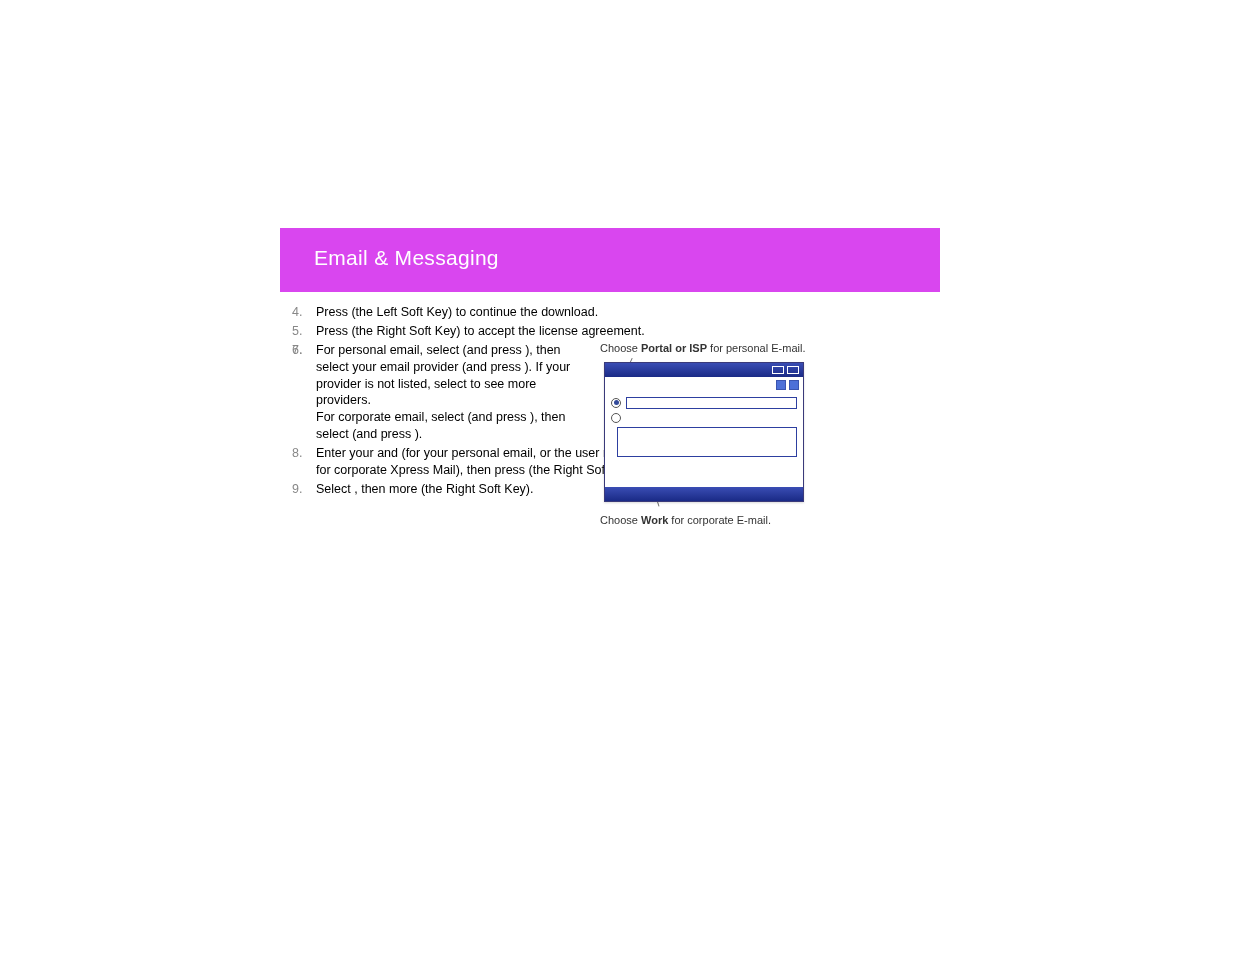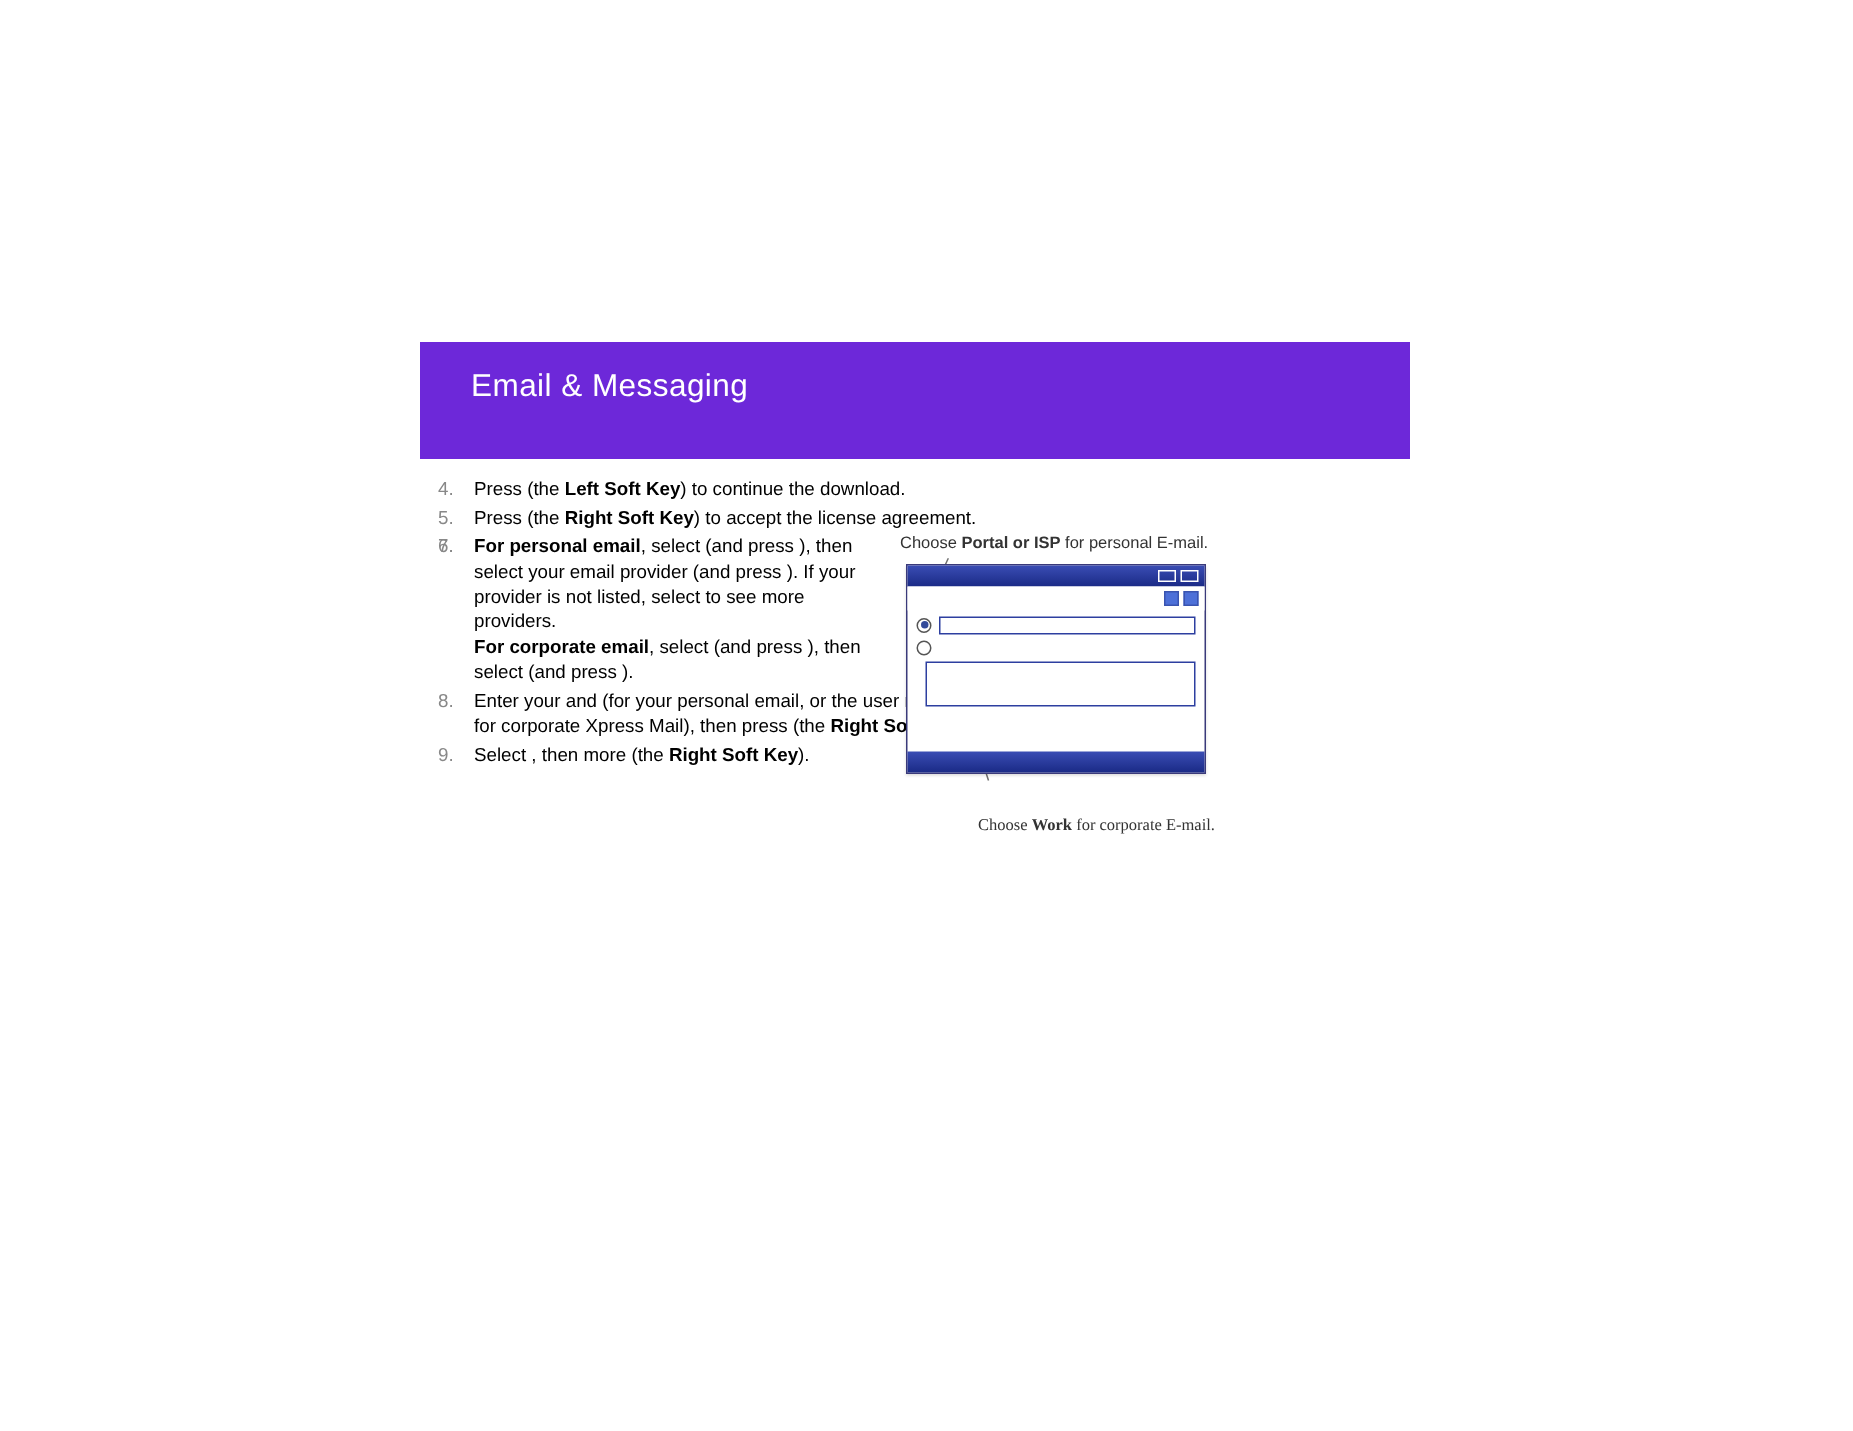--- a/index.html
+++ b/index.html
@@ -11,23 +11,23 @@
     position: relative;
   }
   .page {
     position: absolute;
     left: 280px;
     top: 228px;
     width: 660px;
     height: 460px;
   }
   .header {
-    background: #6d28d9;
+    background: #d946ef;
     color: #fff;
-    height: 78px;
+    height: 64px;
     padding: 18px 18px 0 34px;
     font-size: 21px;
     letter-spacing: 0.3px;
   }
   .content {
     position: relative;
     padding: 12px 0 0 12px;
   }
   ol.steps {
     list-style: none;
@@ -42,41 +42,40 @@
     margin-bottom: 2px;
   }
   ol.steps li .num {
     position: absolute;
     left: 0;
     top: 0;
     color: #888;
     font-size: 12.5px;
   }
   ol.steps li.wide { width: 500px; }
-  ol.steps b { font-weight: 700; }
+  ol.steps b { font-weight: 400; }
 
   
   .rightcol {
     position: absolute;
     left: 320px;
     top: 50px;
     width: 210px;
     font-size: 11px;
     color: #333;
   }
   .callout-top {
     text-align: left;
     margin-bottom: 6px;
     line-height: 1.25;
   }
   .callout-bottom {
-    text-align: right;
-    margin-top: 28px;
+    text-align: left;
+    margin-top: 12px;
     line-height: 1.25;
-    font-family: Liberation Serif, serif;
   }
   .phone {
     width: 200px;
     height: 140px;
     border: 1px solid #3a3a7a;
     background: #fff;
     margin-left: 4px;
     position: relative;
     box-shadow: 0 1px 2px rgba(0,0,0,.15);
   }

